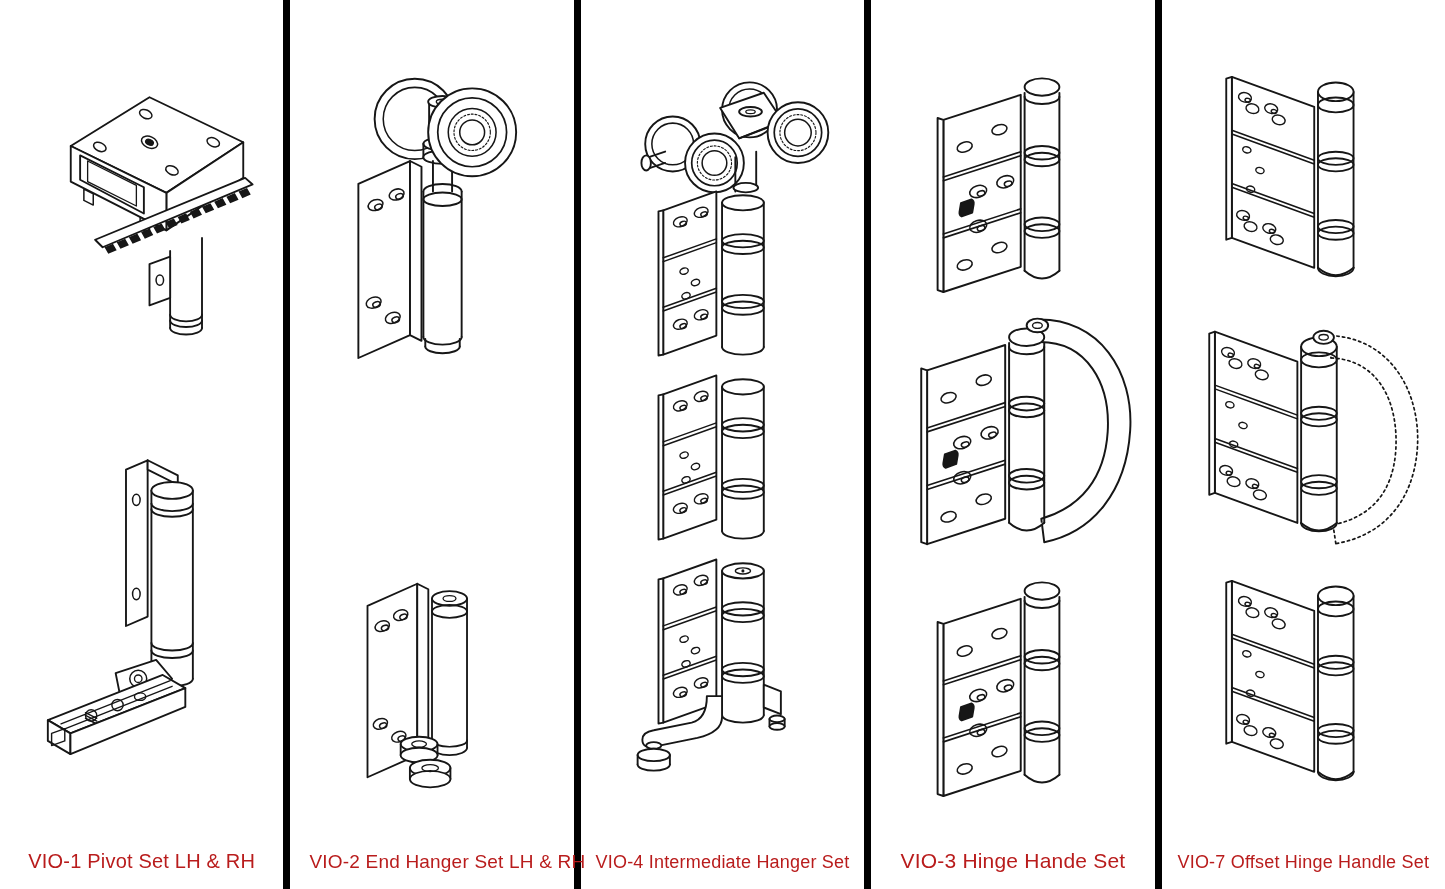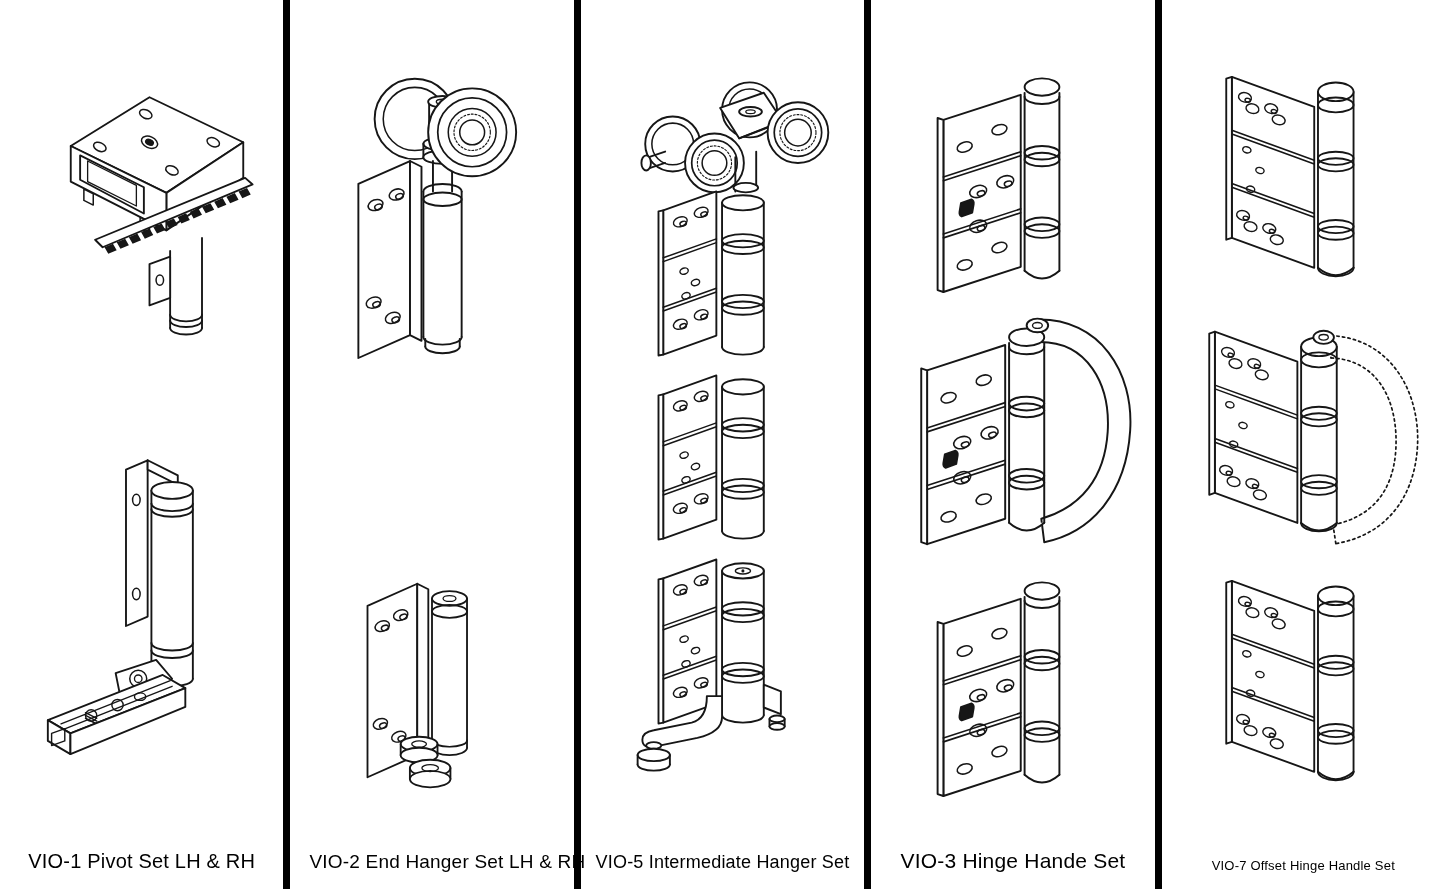--- a/index.html
+++ b/index.html
@@ -9,28 +9,28 @@
     background:#fff;
     display:flex;flex-direction:row;
     font-family:"Liberation Sans", sans-serif;
     overflow:hidden;
   }
   .col{position:relative;flex:1 1 0;min-width:0;}
   .divider{width:7px;background:#000;flex:0 0 auto;}
   .art{display:block;margin:0 auto;}
   .label{
     position:absolute;left:0;right:0;bottom:16px;
-    text-align:center;color:#000000;
+    text-align:center;color:#b91c1c;
     letter-spacing:.2px;white-space:nowrap;
   }
   .c1 .label{font-size:20px;}
   .c2 .label{font-size:19px;padding-left:19px;}
   .c3 .label{font-size:18px;}
   .c4 .label{font-size:21px;}
-  .c5 .label{font-size:13px;}
+  .c5 .label{font-size:18px;}
   
   .a-pivot-top{width:232px;height:300px;margin-top:56px;}
   .a-pivot-floor{width:226px;height:316px;margin-top:96px;}
   .a-eh-top{width:222px;height:306px;margin-top:52px;}
   .a-eh-bot{width:186px;height:258px;margin-top:176px;}
   .a-inter{width:238px;height:702px;margin-top:70px;}
   .a-hinge4{width:214px;height:232px;margin-top:60px;}
   .a-hinge4h{width:246px;height:250px;margin-top:10px;}
   .a-hinge4b{width:214px;height:232px;margin-top:12px;}
   .a-hinge5{width:206px;height:234px;margin-top:60px;}
@@ -324,21 +324,21 @@
       </svg>
     <div class="label">VIO-2 End Hanger Set LH &amp; RH</div>
   </section>
 
   <div class="divider"></div>
 
   <section class="col c3">
     <svg class="art a-inter" viewBox="0 0 250 740">
         <use href="#g-inter"></use>
       </svg>
-    <div class="label">VIO-5 Intermediate Hanger Set</div>
+    <div class="label">VIO-4 Intermediate Hanger Set</div>
   </section>
 
   <div class="divider"></div>
 
   <section class="col c4">
     <svg class="art a-hinge4" viewBox="0 0 220 240">
         <use href="#g-hinge4"></use>
       </svg>
     <svg class="art a-hinge4h" viewBox="0 0 252 256">
         <use href="#g-hinge4h"></use>

